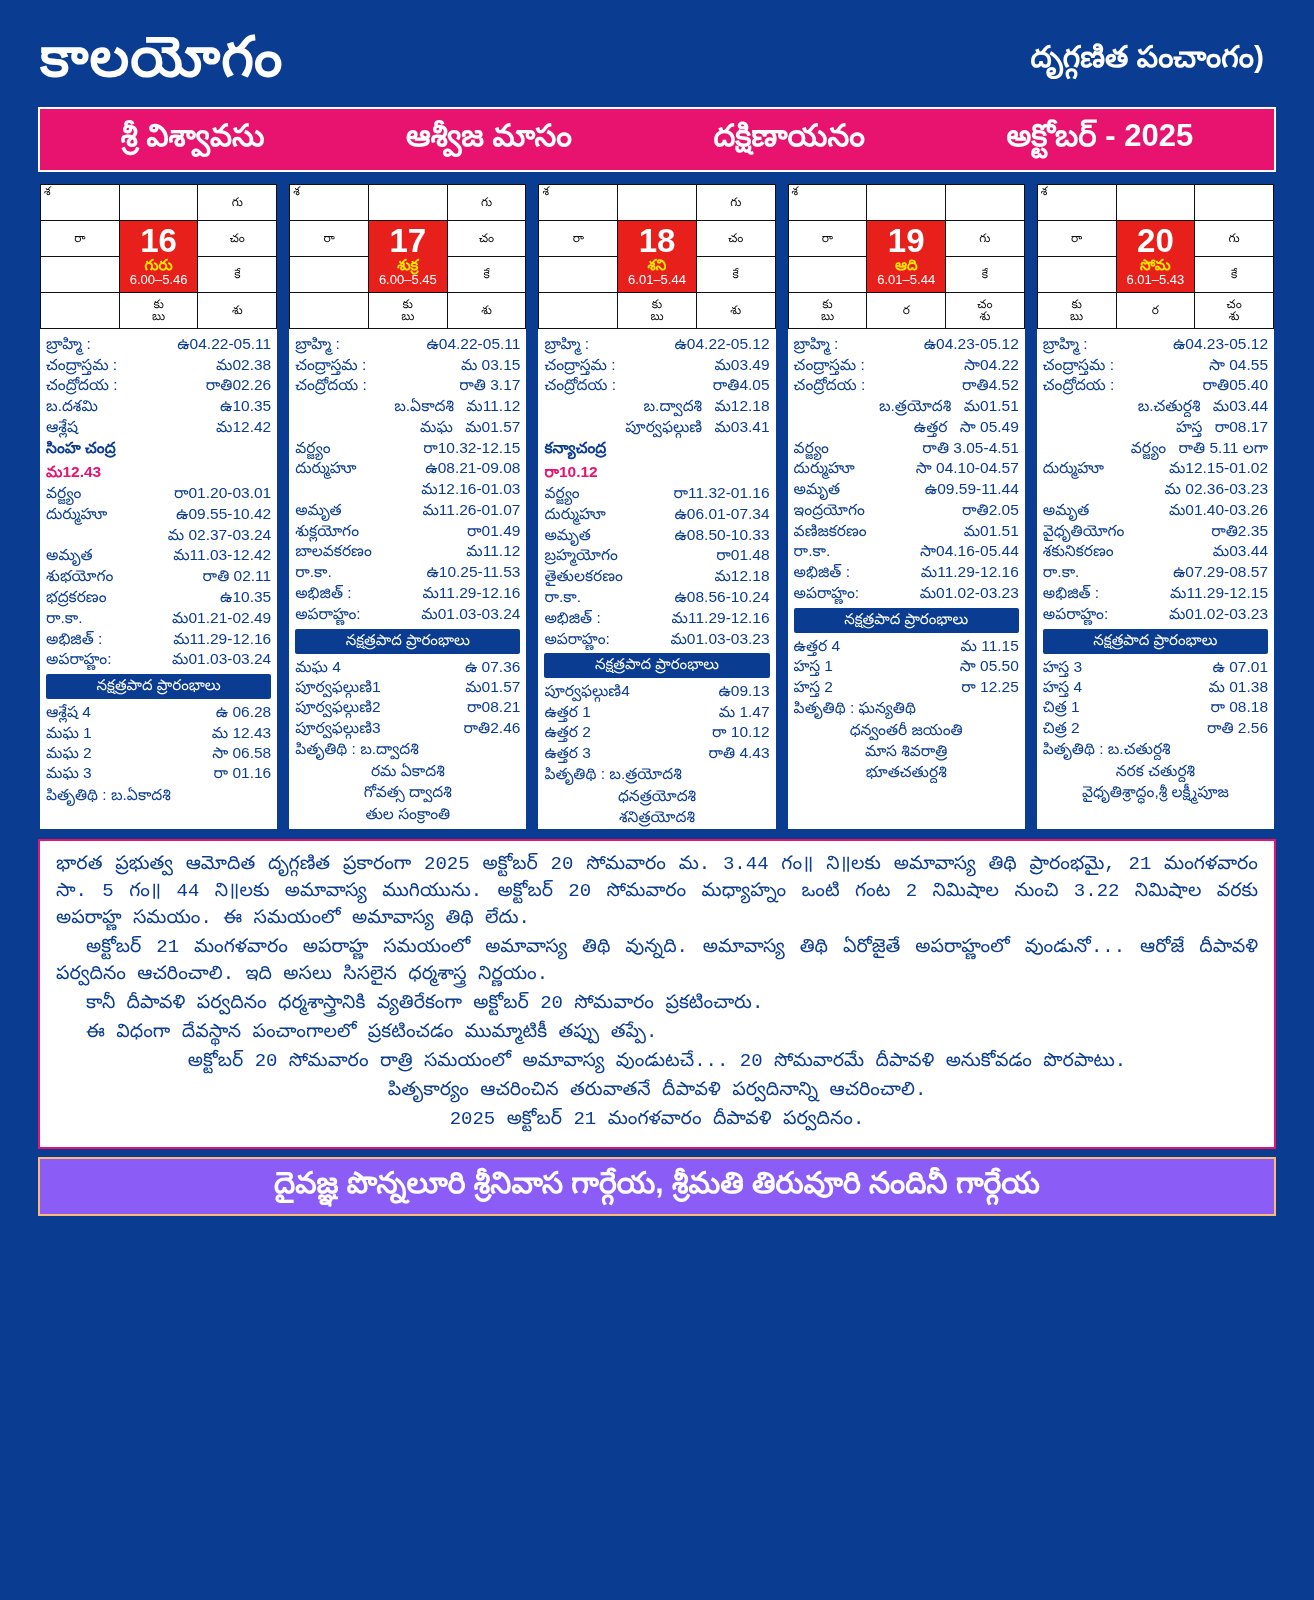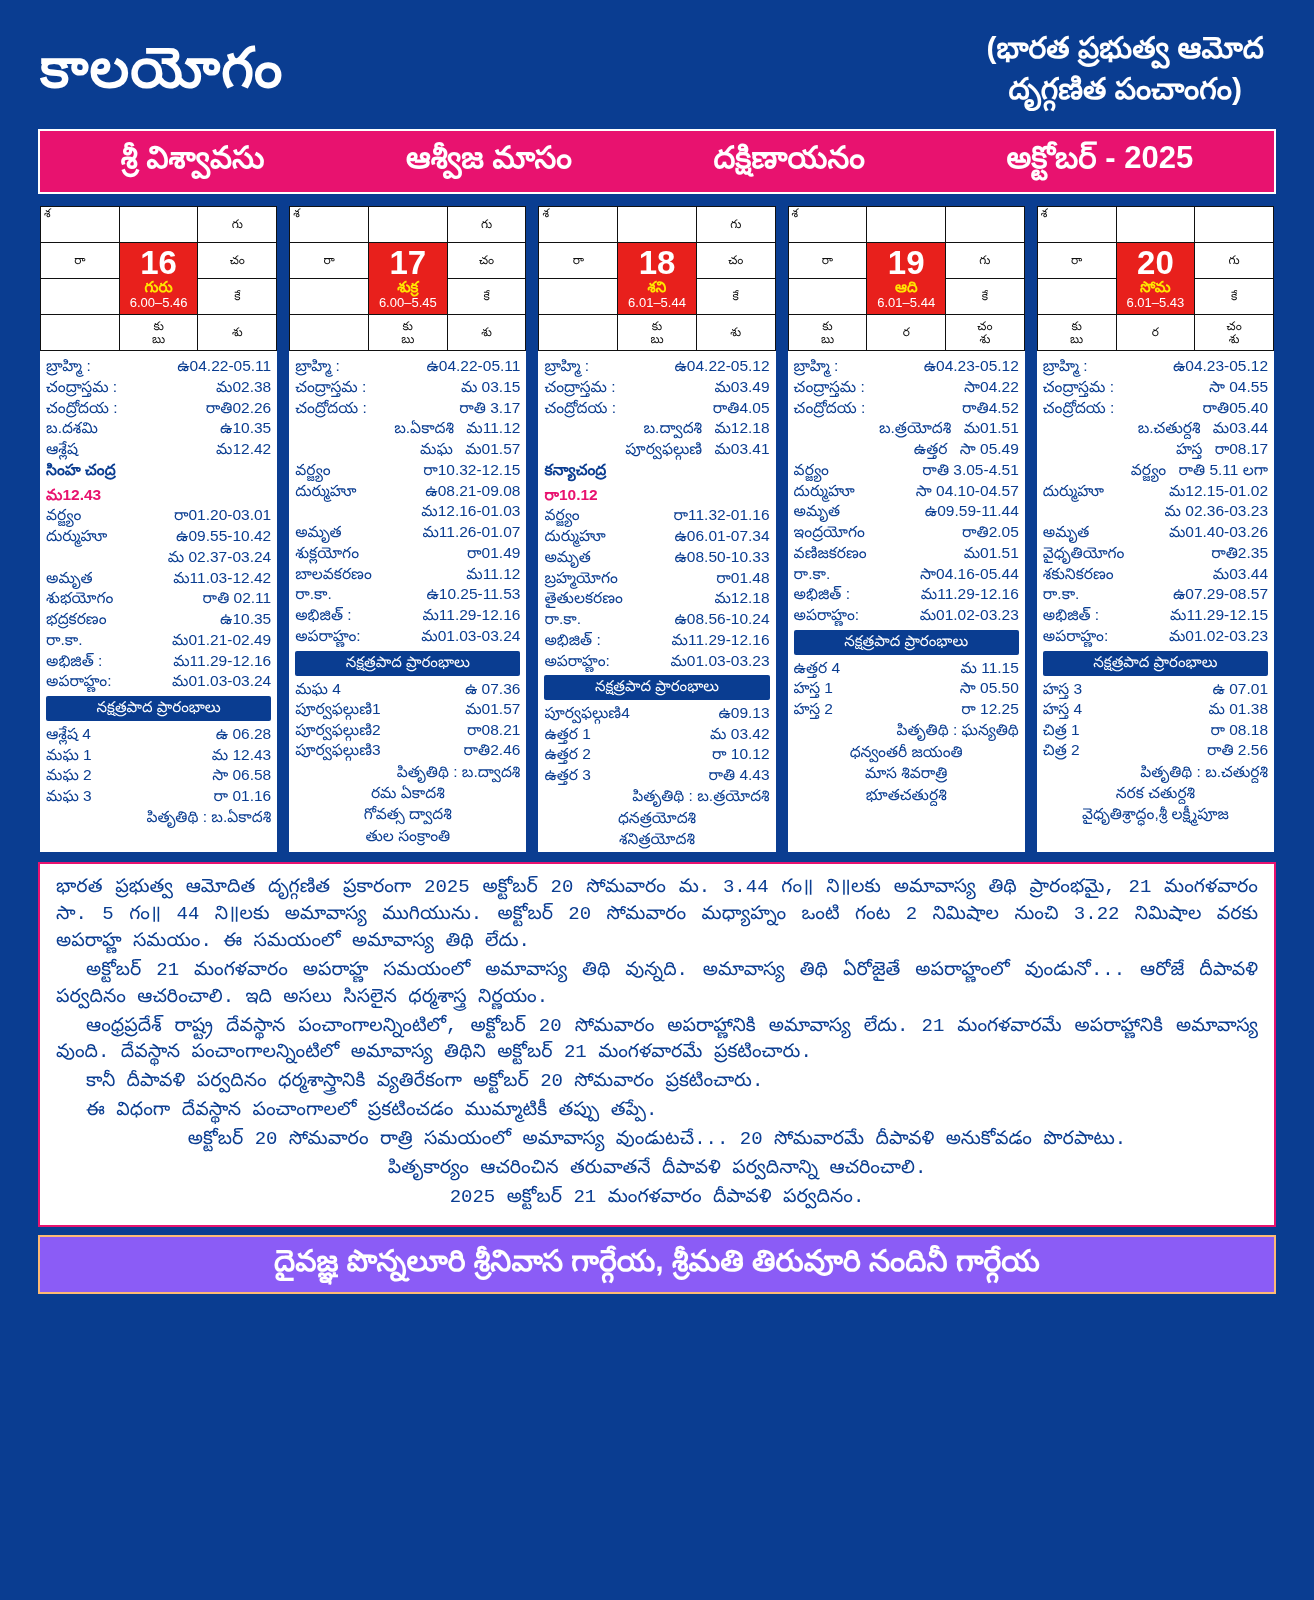--- a/index.html
+++ b/index.html
@@ -156,21 +156,21 @@
     line-height: 1.32;
     white-space: nowrap;
   }
   .pitru-block {
     font-size: 15.5px;
     color: #0a3d91;
     line-height: 1.32;
     text-align: center;
     margin-top: 1px;
   }
-  .pitru-head { text-align: right; }
+  .pitru-head { text-align: left; }
 
   
   .note {
     margin: 8px 38px 0 38px;
     background: #ffffff;
     border: 2px solid #e8126f;
     padding: 10px 16px 12px 16px;
   }
   .note p {
     margin: 0 0 2px 0;
@@ -203,21 +203,20 @@
   }
 </style>
 </head>
 <body>
 
 <div class="page">
 
   <div class="masthead">
     <div class="brand-title">కాలయోగం</div>
     <div class="brand-sub">
-      <div>(భారత ప్రభుత్వ ఆమోద</div>
       <div>దృగ్గణిత పంచాంగం)</div>
     </div>
   </div>
 
   <div class="band">
     <div class="band-item">శ్రీ విశ్వావసు</div>
     <div class="band-item">ఆశ్వీజ మాసం</div>
     <div class="band-item">దక్షిణాయనం</div>
     <div class="band-item">అక్టోబర్ - 2025</div>
   </div>
@@ -514,21 +513,21 @@
             <span class="lbl">అపరాహ్ణం:</span>
             <span class="val">మ01.03-03.23</span>
           </div>
         <div class="subhead">నక్షత్రపాద ప్రారంభాలు</div>
         <div class="pada">
             <span>పూర్వఫల్గుణి4</span>
             <span>ఉ09.13</span>
           </div>
         <div class="pada">
             <span>ఉత్తర 1</span>
-            <span>మ 03.42</span>
+            <span>మ 1.47</span>
           </div>
         <div class="pada">
             <span>ఉత్తర 2</span>
             <span>రా 10.12</span>
           </div>
         <div class="pada">
             <span>ఉత్తర 3</span>
             <span>రాతి 4.43</span>
           </div>
         <div class="pitru-block pitru-head">పితృతిథి : బ.త్రయోదశి</div>
@@ -728,21 +727,20 @@
         <div class="pitru-block">నరక చతుర్దశి</div>
         <div class="pitru-block">వైధృతిశ్రాద్ధం,శ్రీ లక్ష్మీపూజ</div>
       </div>
     </div>
 
   </div>
 
   <div class="note">
     <p class="first">భారత ప్రభుత్వ ఆమోదిత దృగ్గణిత ప్రకారంగా 2025 అక్టోబర్ 20 సోమవారం మ. 3.44 గం॥ ని॥లకు అమావాస్య తిథి ప్రారంభమై, 21 మంగళవారం సా. 5 గం॥ 44 ని॥లకు అమావాస్య ముగియును. అక్టోబర్ 20 సోమవారం మధ్యాహ్నం ఒంటి గంట 2 నిమిషాల నుంచి 3.22 నిమిషాల వరకు అపరాహ్ణ సమయం. ఈ సమయంలో అమావాస్య తిథి లేదు.</p>
     <p>అక్టోబర్ 21 మంగళవారం అపరాహ్ణ సమయంలో అమావాస్య తిథి వున్నది. అమావాస్య తిథి ఏరోజైతే అపరాహ్ణంలో వుండునో... ఆరోజే దీపావళి పర్వదినం ఆచరించాలి. ఇది అసలు సిసలైన ధర్మశాస్త్ర నిర్ణయం.</p>
-    <p>ఆంధ్రప్రదేశ్ రాష్ట్ర దేవస్థాన పంచాంగాలన్నింటిలో, అక్టోబర్ 20 సోమవారం అపరాహ్ణానికి అమావాస్య లేదు. 21 మంగళవారమే అపరాహ్ణానికి అమావాస్య వుంది. దేవస్థాన పంచాంగాలన్నింటిలో అమావాస్య తిథిని అక్టోబర్ 21 మంగళవారమే ప్రకటించారు.</p>
     <p>కానీ దీపావళి పర్వదినం ధర్మశాస్త్రానికి వ్యతిరేకంగా అక్టోబర్ 20 సోమవారం ప్రకటించారు.</p>
     <p>ఈ విధంగా దేవస్థాన పంచాంగాలలో ప్రకటించడం ముమ్మాటికీ తప్పు తప్పే.</p>
     <p class="center">అక్టోబర్ 20 సోమవారం రాత్రి సమయంలో అమావాస్య వుండుటచే... 20 సోమవారమే దీపావళి అనుకోవడం పొరపాటు.</p>
     <p class="center">పితృకార్యం ఆచరించిన తరువాతనే దీపావళి పర్వదినాన్ని ఆచరించాలి.</p>
     <p class="center">2025 అక్టోబర్ 21 మంగళవారం దీపావళి పర్వదినం.</p>
   </div>
 
   <div class="footer">
     <span class="footer-text">దైవజ్ఞ పొన్నలూరి శ్రీనివాస గార్గేయ, శ్రీమతి తిరువూరి నందినీ గార్గేయ</span>
   </div>

